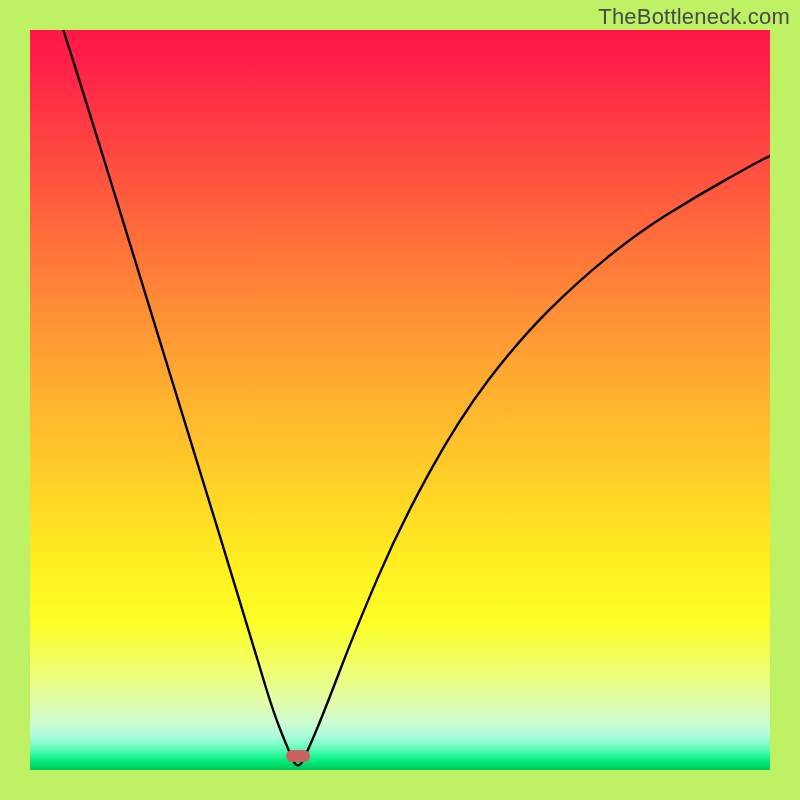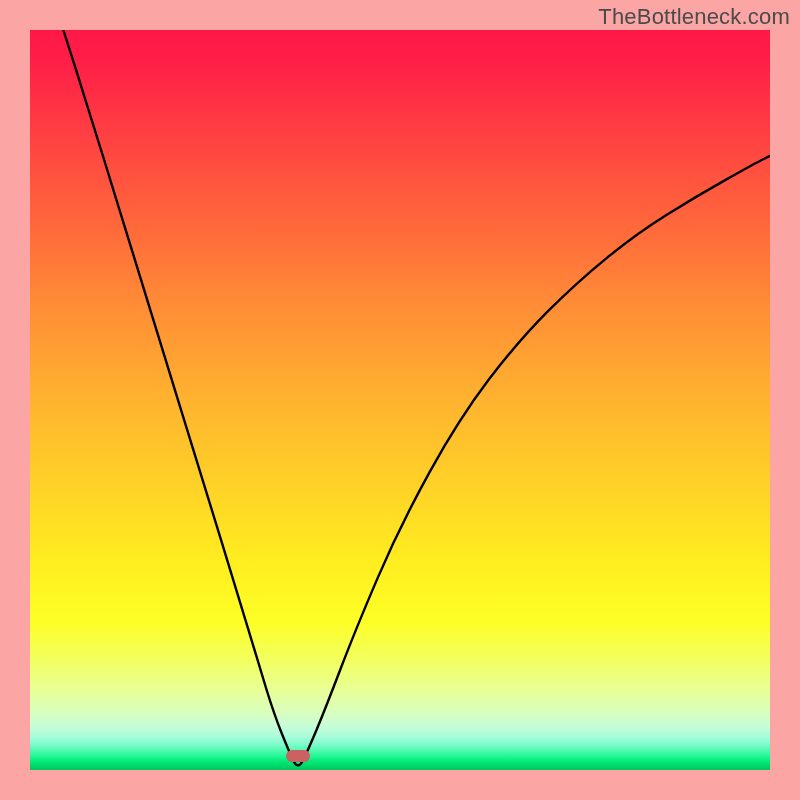--- a/index.html
+++ b/index.html
@@ -8,21 +8,21 @@
     width: 800px;
     height: 800px;
     overflow: hidden;
     font-family: Arial, Helvetica, sans-serif;
     background: #000;
   }
   .frame {
     position: relative;
     width: 800px;
     height: 800px;
-    background: #fca5a5;
+    background: #bef264;
   }
   .watermark {
     position: absolute;
     top: 4px;
     right: 10px;
     color: #4a4a4a;
     font-size: 22px;
     font-weight: 500;
     letter-spacing: 0.2px;
     z-index: 20;

